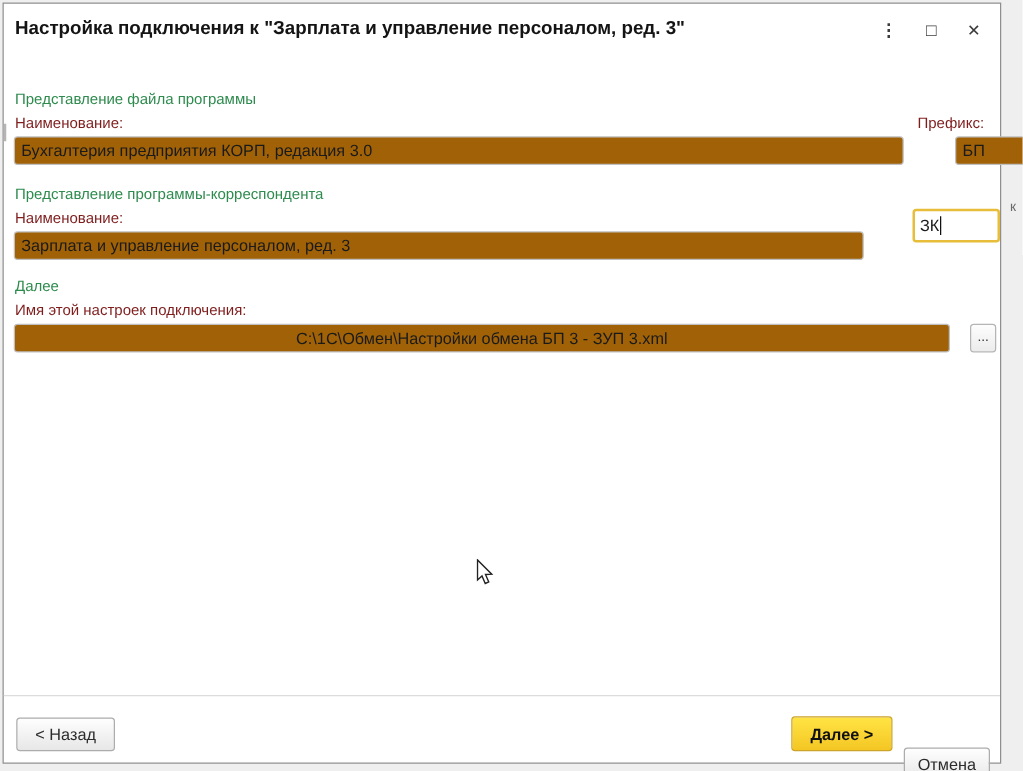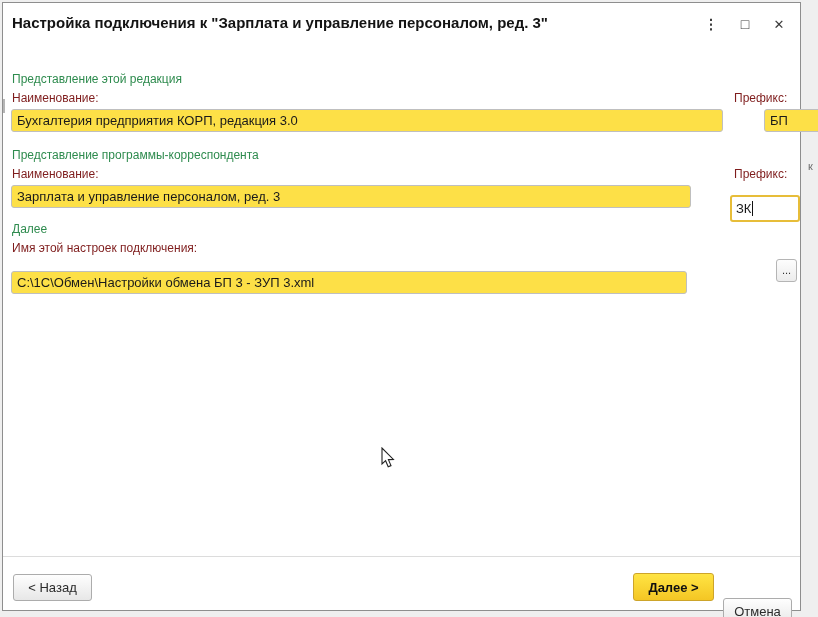--- a/index.html
+++ b/index.html
@@ -56,29 +56,29 @@
   .lbl{
     position:absolute;
     font-size:12px; color:#7f1d1d;
     white-space:nowrap;
   }
   .tb{
     position:absolute;
     height:23px;
     border:1px solid #bfbfbf;
     border-radius:3px;
-    background:#fde047;
+    background:#a16207;
     font-family:"Liberation Sans", sans-serif;
     font-size:13px; color:#1a1a1a;
     padding:0 5px;
     outline:none;
   }
   .tb-focused{
     position:absolute;
-    left:727px; top:192px; width:70px; height:27px;
+    left:727px; top:164px; width:70px; height:27px;
     border:2px solid #e7bd39;
     border-radius:3px;
     background:#fff;
     display:flex; align-items:center;
     padding:0 4px;
     font-size:13px; color:#1a1a1a;
   }
   .caret{
     display:inline-block;
     width:1px; height:15px;
@@ -130,38 +130,38 @@
 
   <div class="window-title">Настройка подключения к "Зарплата и управление персоналом, ред. 3"</div>
 
   <div class="window-controls">
     <div class="ctrl more">⋮</div>
     <div class="ctrl max">□</div>
     <div class="ctrl close">✕</div>
   </div>
 
 
-  <div class="h2" style="top:69px;">Представление этой редакция</div>
+  <div class="h2" style="top:69px;">Представление файла программы</div>
   <div class="lbl" style="left:9px; top:88px;">Наименование:</div>
   <div class="lbl" style="left:731px; top:88px;">Префикс:</div>
   <input class="tb" style="left: 8px; top: 106px; width: 712px;" value="Бухгалтерия предприятия КОРП, редакция 3.0">
   <input class="tb" style="left: 731px; top: 106px; width: 64px; margin-left: 30px;" value="БП">
 
   <div class="h2" style="top:145px;">Представление программы-корреспондента</div>
   <div class="lbl" style="left:9px; top:164px;">Наименование:</div>
   <div class="lbl" style="left:731px; top:164px;">Префикс:</div>
   <input class="tb" style="left: 8px; top: 182px; width: 680px;" value="Зарплата и управление персоналом, ред. 3">
   <div class="tb-focused">
     <span>ЗК</span>
     <span class="caret"></span>
   </div>
 
   <div class="h2" style="top:219px;">Далее</div>
   <div class="lbl" style="left:9px; top:238px;">Имя этой настроек подключения:</div>
-  <input class="tb" style="left: 8px; top: 268px; width: 676px;" value="C:\1C\Обмен\Настройки обмена БП 3 - ЗУП 3.xml">
+  <input class="tb" style="left: 8px; top: 256px; width: 749px; text-align: center;" value="C:\1C\Обмен\Настройки обмена БП 3 - ЗУП 3.xml">
   <div class="browse-btn">...</div>
 
   <div class="footer-sep"></div>
   <div class="btn btn-back">&lt; Назад</div>
   <div class="btn btn-next">Далее &gt;</div>
   <div class="btn btn-cancel">Отмена</div>
 
   <svg class="cursor" viewBox="0 0 15 22">
     <polygon points="1,1 1,17 4.6,13.7 7.2,19.8 10,18.6 7.4,12.6 12.4,12.4" fill="#ffffff" stroke="#222222" stroke-width="1.1"></polygon>
   </svg>

